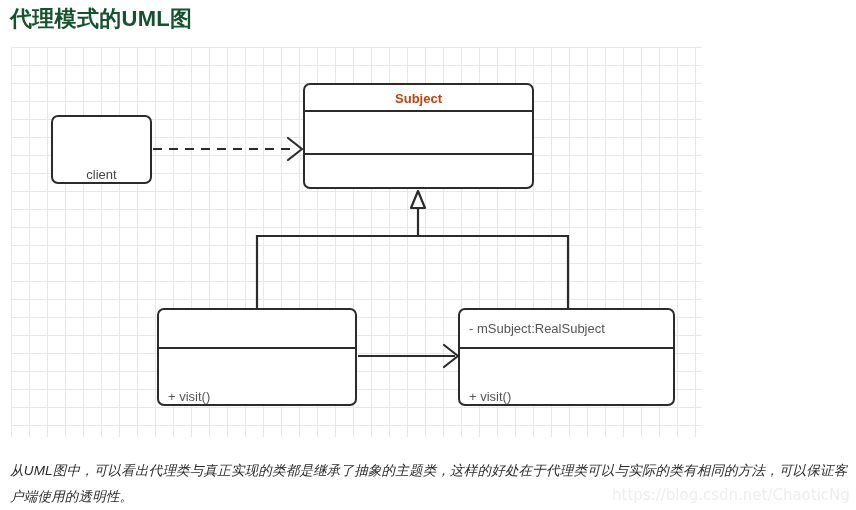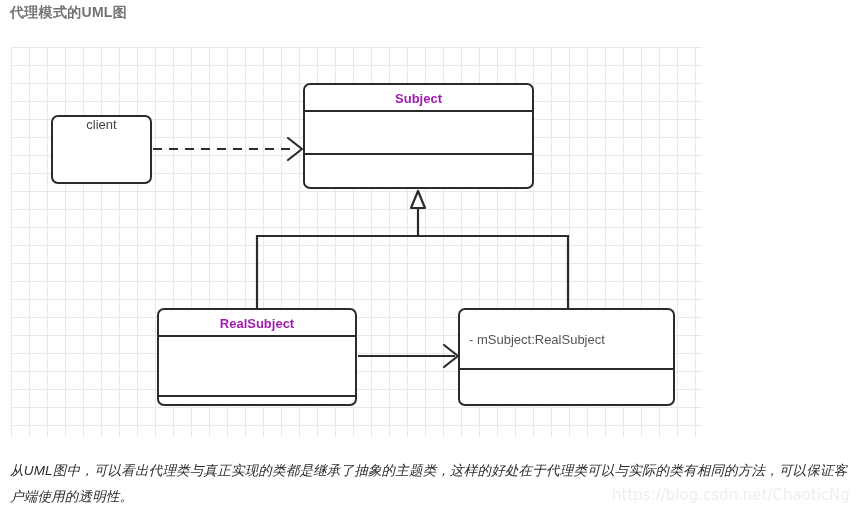--- a/index.html
+++ b/index.html
@@ -12,23 +12,23 @@
     height: 510px;
     position: relative;
     font-family: "Liberation Sans", "DejaVu Sans", sans-serif;
     overflow: hidden;
   }
 
   #page-title {
     position: absolute;
     left: 10px;
     top: 4px;
-    font-size: 14px;
+    font-size: 22px;
     font-weight: bold;
-    color: #737373;
+    color: #14532d;
     letter-spacing: 0.3px;
     white-space: nowrap;
   }
 
   
   #diagram-canvas {
     position: absolute;
     left: 11px;
     top: 47px;
     width: 691px;
@@ -56,35 +56,35 @@
     position: absolute;
     background: #ffffff;
     border: 2.2px solid #2b2b2b;
     border-radius: 7px;
     box-sizing: border-box;
     overflow: hidden;
   }
 
   .actor-box {
     display: flex;
-    align-items: flex-start;
+    align-items: flex-end;
     justify-content: center;
   }
   .actor-label {
     font-size: 13px;
     color: #444444;
   }
 
   .cls-title {
     height: 27px;
     line-height: 27px;
     text-align: center;
     font-size: 13px;
     font-weight: bold;
-    color: #a21caf;
+    color: #c2410c;
     border-bottom: 2.2px solid #2b2b2b;
     box-sizing: border-box;
   }
   .cls-attrs {
     height: 43px;
     border-bottom: 2.2px solid #2b2b2b;
     box-sizing: border-box;
     display: flex;
     align-items: center;
     padding-left: 9px;
@@ -100,21 +100,21 @@
     color: #555555;
     height: 100%;
   }
 
   #box-subject       { left: 303px; top: 83px;  width: 231px; height: 106px; }
   #box-client        { left: 51px;  top: 115px; width: 101px; height: 69px;  }
   #box-realsubject   { left: 157px; top: 308px; width: 200px; height: 98px;  }
   #box-proxysubject  { left: 458px; top: 308px; width: 217px; height: 98px;  }
 
   #box-realsubject .cls-attrs,
-  #box-proxysubject .cls-attrs { height: 60px; }
+  #box-proxysubject .cls-attrs { height: 39px; }
 
   
   #caption {
     position: absolute;
     left: 10px;
     top: 458px;
     width: 838px;
     font-size: 13.5px;
     line-height: 26px;
     color: #2b2b2b;
@@ -164,21 +164,20 @@
   <span class="actor-label">client</span>
 </div>
 
 <div class="uml-box" id="box-subject">
   <div class="cls-title">Subject</div>
   <div class="cls-attrs"></div>
   <div class="cls-ops">+ visit()</div>
 </div>
 
 <div class="uml-box" id="box-realsubject">
-  <div class="cls-title">RealSubject</div>
   <div class="cls-attrs"></div>
   <div class="cls-ops">+ visit()</div>
 </div>
 
 <div class="uml-box" id="box-proxysubject">
   <div class="cls-attrs">- mSubject:RealSubject</div>
   <div class="cls-ops">+ visit()</div>
 </div>
 
 <div id="caption">从UML图中，可以看出代理类与真正实现的类都是继承了抽象的主题类，这样的好处在于代理类可以与实际的类有相同的方法，可以保证客户端使用的透明性。</div>

